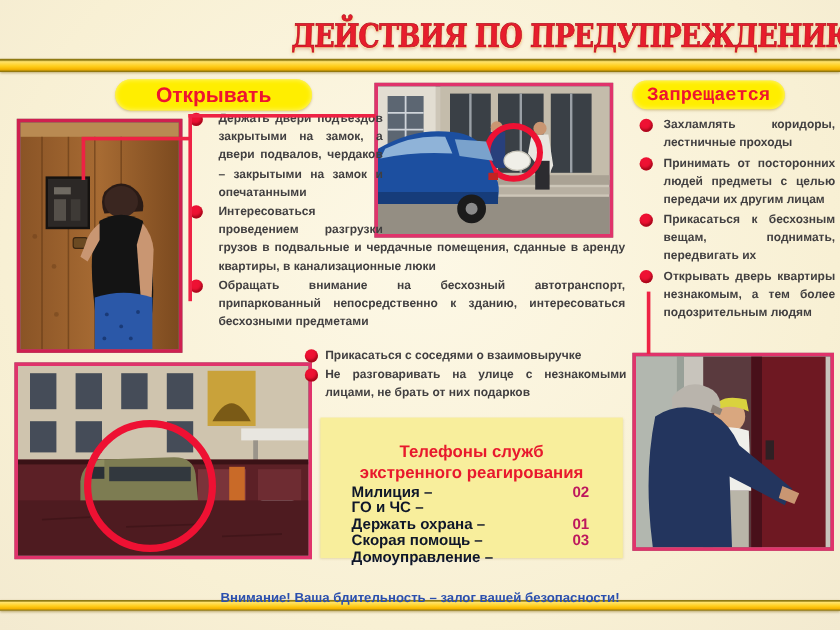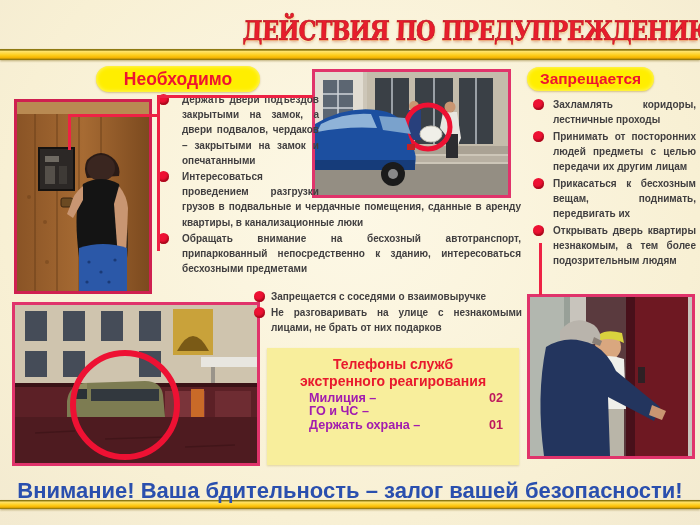--- a/index.html
+++ b/index.html
@@ -25,21 +25,21 @@
     -webkit-text-stroke:.6px #b30f1f;
     text-shadow:0 0 2px #fff6cf, 1px 1px 0 #ffd98f, -1px 1px 0 #ffe6ae, 0 2px 3px rgba(160,40,0,.35);
   }
   
   .pill{
     position:absolute;background:#ffee00;border-radius:14px;
     color:#ee1430;font-weight:bold;text-align:center;
     box-shadow:0 1px 2px rgba(140,100,0,.35), inset 0 0 4px #fff786;
   }
   .pill.req{left:96px;top:66px;width:164px;height:26px;font-size:17.5px;line-height:26px;}
-  .pill.proh{left:527px;top:67px;width:127px;height:24px;font-size:15.5px;line-height:24px;}
+  .pill.proh{left:527px;top:67px;width:127px;height:24px;font-size:15.5px;line-height:24px;font-family:Liberation Mono, monospace;}
   
   .photo{position:absolute;box-sizing:border-box;background:#777;z-index:1;}
   .photo svg{display:block;}
   .photo.p1{left:14px;top:99px;width:138px;height:195px;border:3px solid #cf2050;}
   .photo.p2{left:312px;top:69px;width:199px;height:129px;border:3px solid #e0336b;}
   .photo.p3{left:12px;top:302px;width:248px;height:164px;border:3px solid #e0336b;}
   .photo.p4{left:527px;top:294px;width:168px;height:165px;border:3px solid #e0336b;}
   
   .body-txt{color:#413f40;font-weight:bold;font-size:10px;line-height:15.2px;text-align:justify;}
   .leftflow{position:absolute;left:182px;top:92px;width:339px;z-index:2;}
@@ -54,43 +54,43 @@
   .items45 .li::before{left:-17px;}
   .rlist{position:absolute;left:553px;top:97px;width:143px;z-index:2;}
   .rlist .li{line-height:15px;margin-bottom:2px;}
   .rlist .li::before{left:-20px;}
   
   .rline{position:absolute;background:#ee2244;z-index:4;}
   
   .phonebox{
     position:absolute;left:267px;top:348px;width:252px;height:117px;
     background:#f8ee9c;box-shadow:0 1px 2px rgba(150,120,0,.25);z-index:2;
-    padding:4px;box-sizing:border-box;
+    padding:16px;box-sizing:border-box;
   }
   .phonebox .ph-title{color:#e8192d;font-weight:bold;font-size:14px;line-height:16.5px;text-align:center;margin-top:4px;}
   .ph-rows{margin-top:3px;padding:0 12px 0 10px;}
   .ph-row{display:flex;justify-content:space-between;font-weight:bold;font-size:12.6px;line-height:13.4px;}
-  .ph-row .lbl{color:#a21caf;margin-left:28px;}
+  .ph-row .lbl{color:#0f172a;}
   .ph-row .num{color:#be185d;}
   
   .footer{
-    position:absolute;left:0;top:478px;width:700px;text-align:center;
-    color:#2a4fae;font-weight:bold;font-size:22px;z-index:2;
+    position:absolute;left:0;top:493px;width:700px;text-align:center;
+    color:#2a4fae;font-weight:bold;font-size:11px;z-index:2;
   }
 </style>
 </head>
 <body>
 
 <div class="poster">
 
   <div class="title">ДЕЙСТВИЯ ПО ПРЕДУПРЕЖДЕНИЮ ТЕРРОРИЗМА</div>
   <div class="goldbar top"></div>
   <div class="goldbar bottom"></div>
 
-  <div class="pill req">Необходимо</div>
+  <div class="pill req">Открывать</div>
   <div class="pill proh">Запрещается</div>
 
   <div class="photo p1">
     <svg width="132" height="189" viewBox="0 0 132 189">
       <defs>
         <linearGradient id="wood" x1="0" y1="0" x2="1" y2="0">
           <stop offset="0" stop-color="#8a5426"></stop>
             <stop offset=".5" stop-color="#a76b33"></stop>
             <stop offset="1" stop-color="#7c4a1f"></stop>
         </linearGradient>
@@ -240,21 +240,21 @@
   <div class="rline" style="left:157px;top:95px;width:156px;height:3px;"></div>
   <div class="rline" style="left:539px;top:243px;width:3px;height:52px;"></div>
 
   <div class="leftflow body-txt">
     <div class="spacer"></div>
     <div class="li">Держать двери подъ­ездов закрытыми на замок, а двери подва­лов, чердаков – закры­тыми на замок и опеча­танными</div>
     <div class="li">Интересоваться проведением разгрузки грузов в подваль­ные и чердачные помещения, сданные в аренду квартиры, в канализационные люки</div>
     <div class="li">Обращать внимание на бесхозный автотранспорт, припаркованный непосред­ственно к зданию, интересоваться бесхозными предмета­ми</div>
   </div>
   <div class="items45 body-txt">
-    <div class="li">Запрещается с соседями о взаимовы­ручке</div>
+    <div class="li">Прикасаться с соседями о взаимовы­ручке</div>
     <div class="li">Не разговаривать на улице с незнакомы­ми лицами, не брать от них подарков</div>
   </div>
 
   <div class="rlist body-txt">
     <div class="li">Захламлять коридоры, лестничные проходы</div>
     <div class="li">Принимать от посто­ронних людей предме­ты с целью передачи их другим лицам</div>
     <div class="li">Прикасаться к бесхоз­ным вещам, подни­мать, передвигать их</div>
     <div class="li">Открывать дверь квар­тиры незнакомым, а тем более подозри­тельным людям</div>
   </div>
 
@@ -267,18 +267,26 @@
         <span class="num">02</span>
       </div>
       <div class="ph-row">
         <span class="lbl">ГО и ЧС –</span>
         <span class="num"></span>
       </div>
       <div class="ph-row">
         <span class="lbl">Держать охрана –</span>
         <span class="num">01</span>
       </div>
+      <div class="ph-row">
+        <span class="lbl">Скорая помощь –</span>
+        <span class="num">03</span>
+      </div>
+      <div class="ph-row">
+        <span class="lbl">Домоуправление –</span>
+        <span class="num"></span>
+      </div>
     </div>
   </div>
 
   <div class="footer">Внимание! Ваша бдительность – залог вашей безопасности!</div>
 
 </div>
 
 </body></html>

